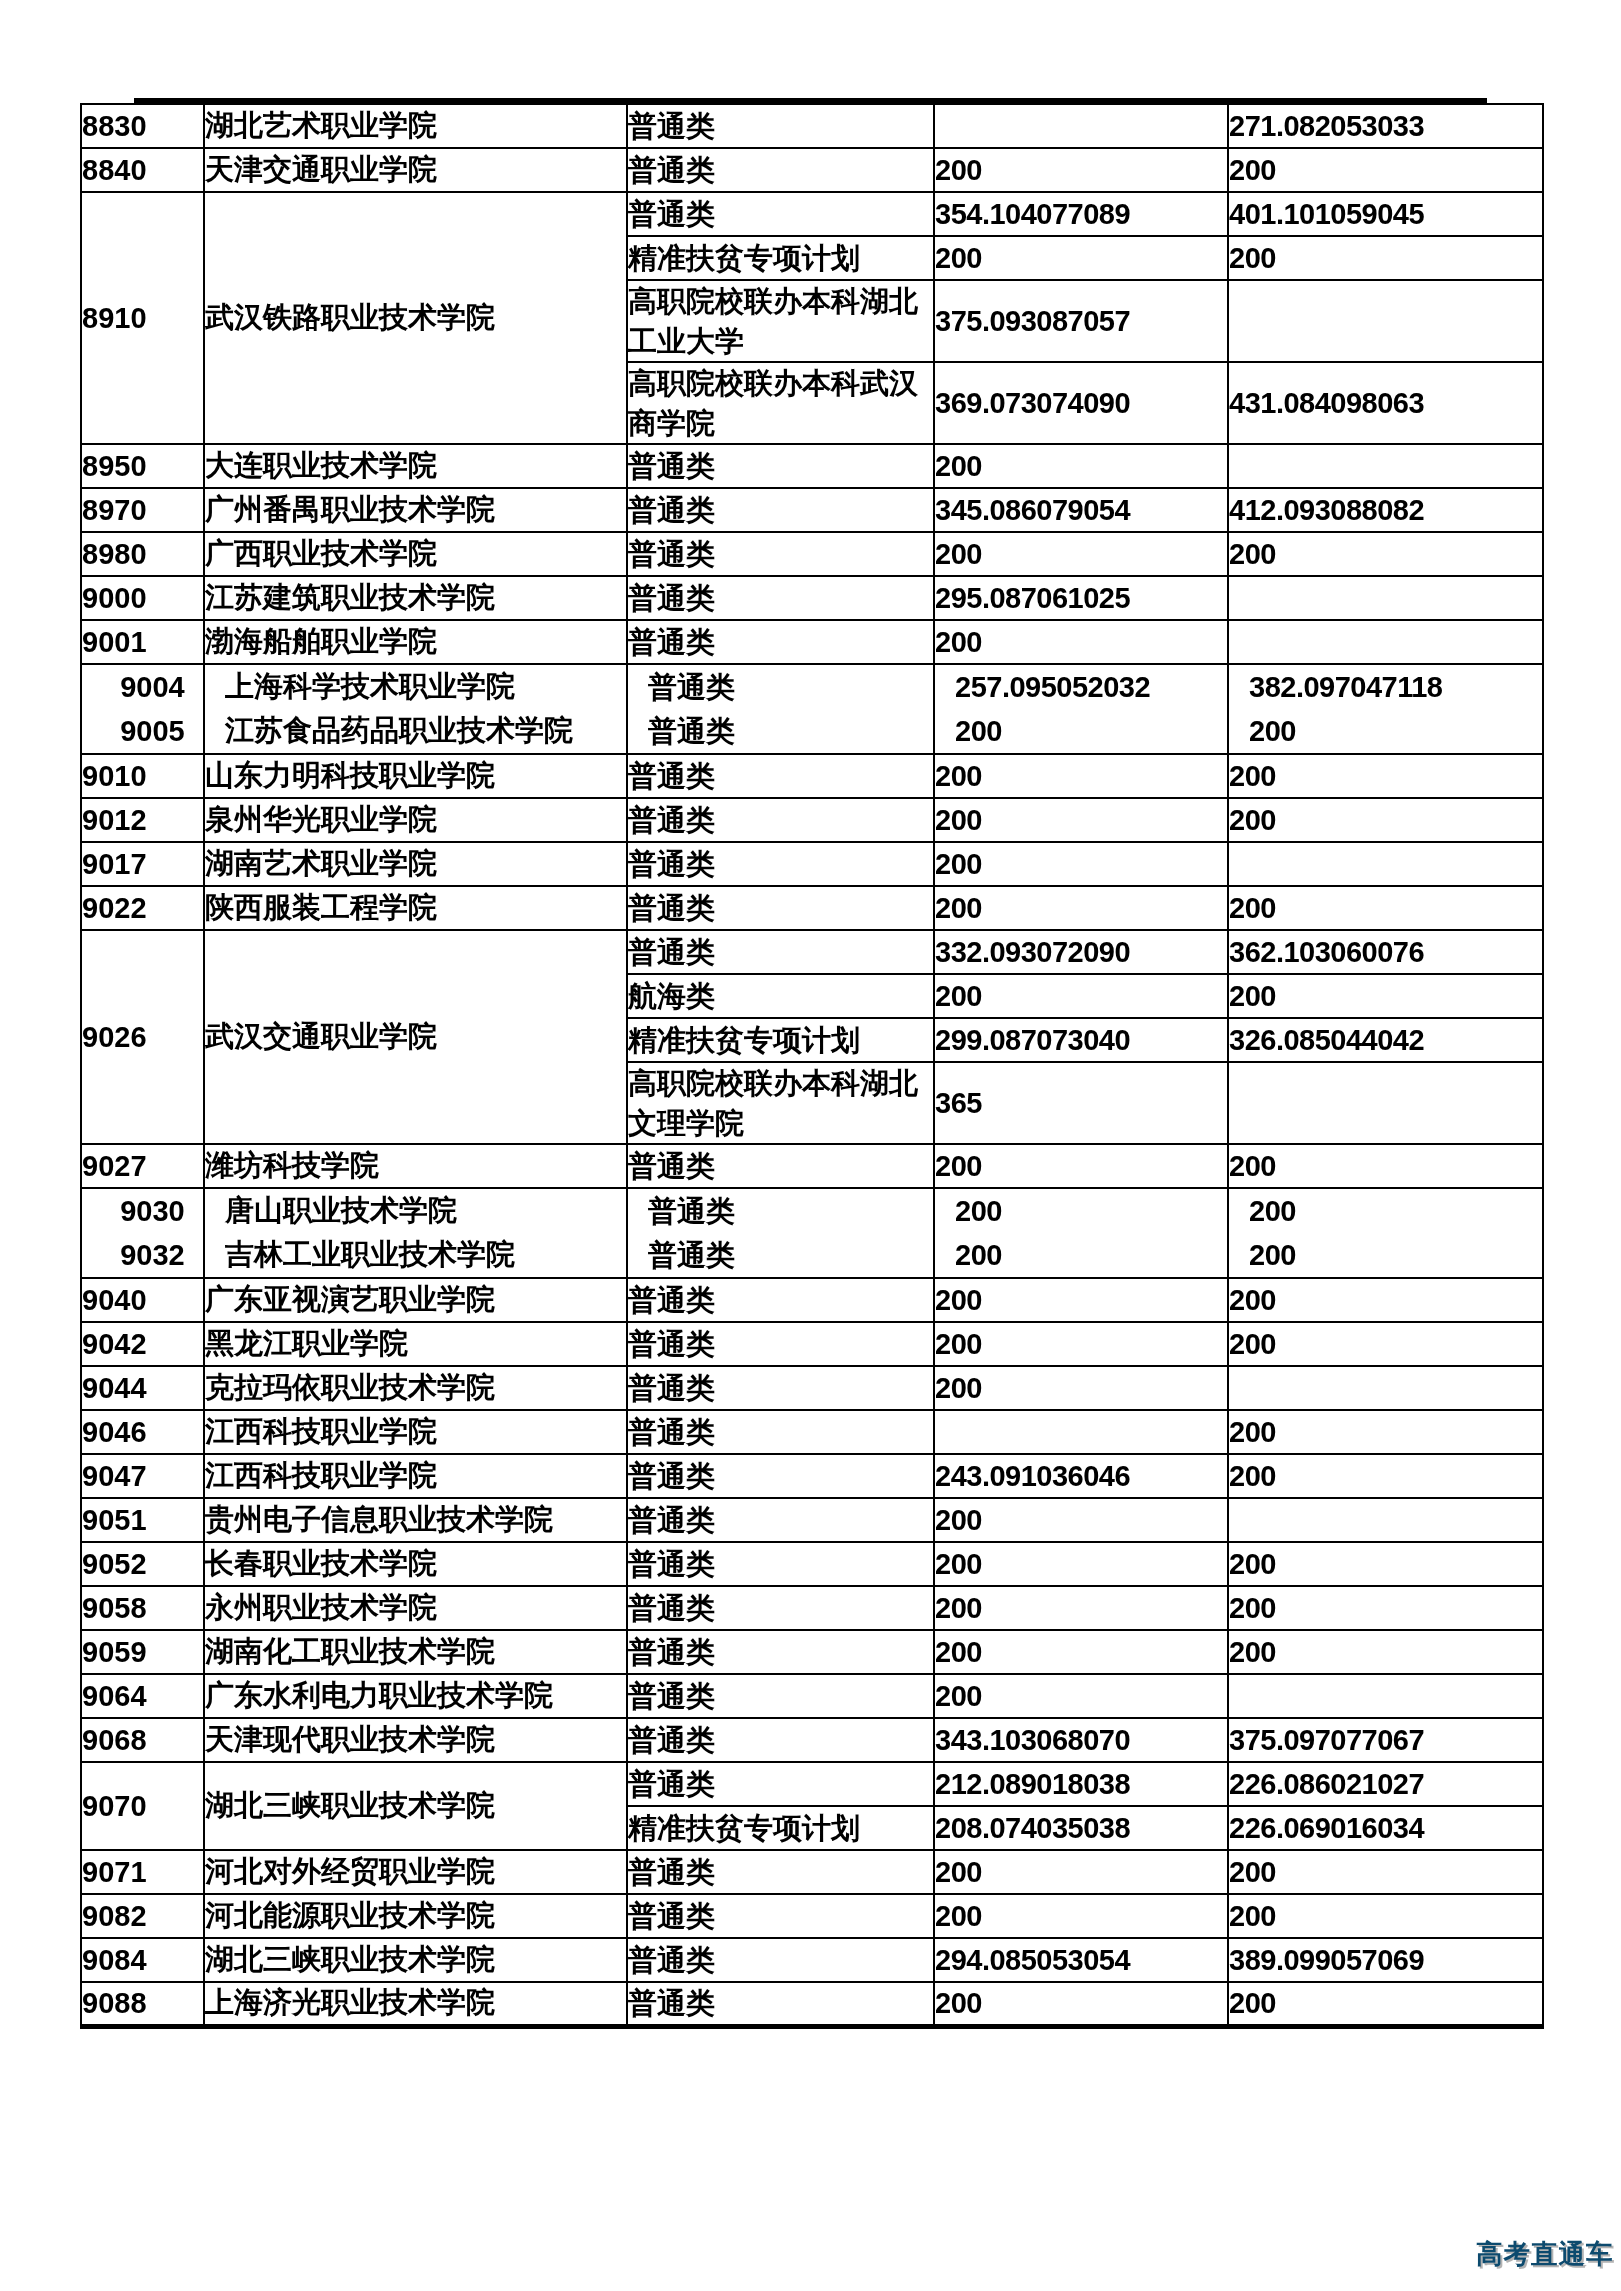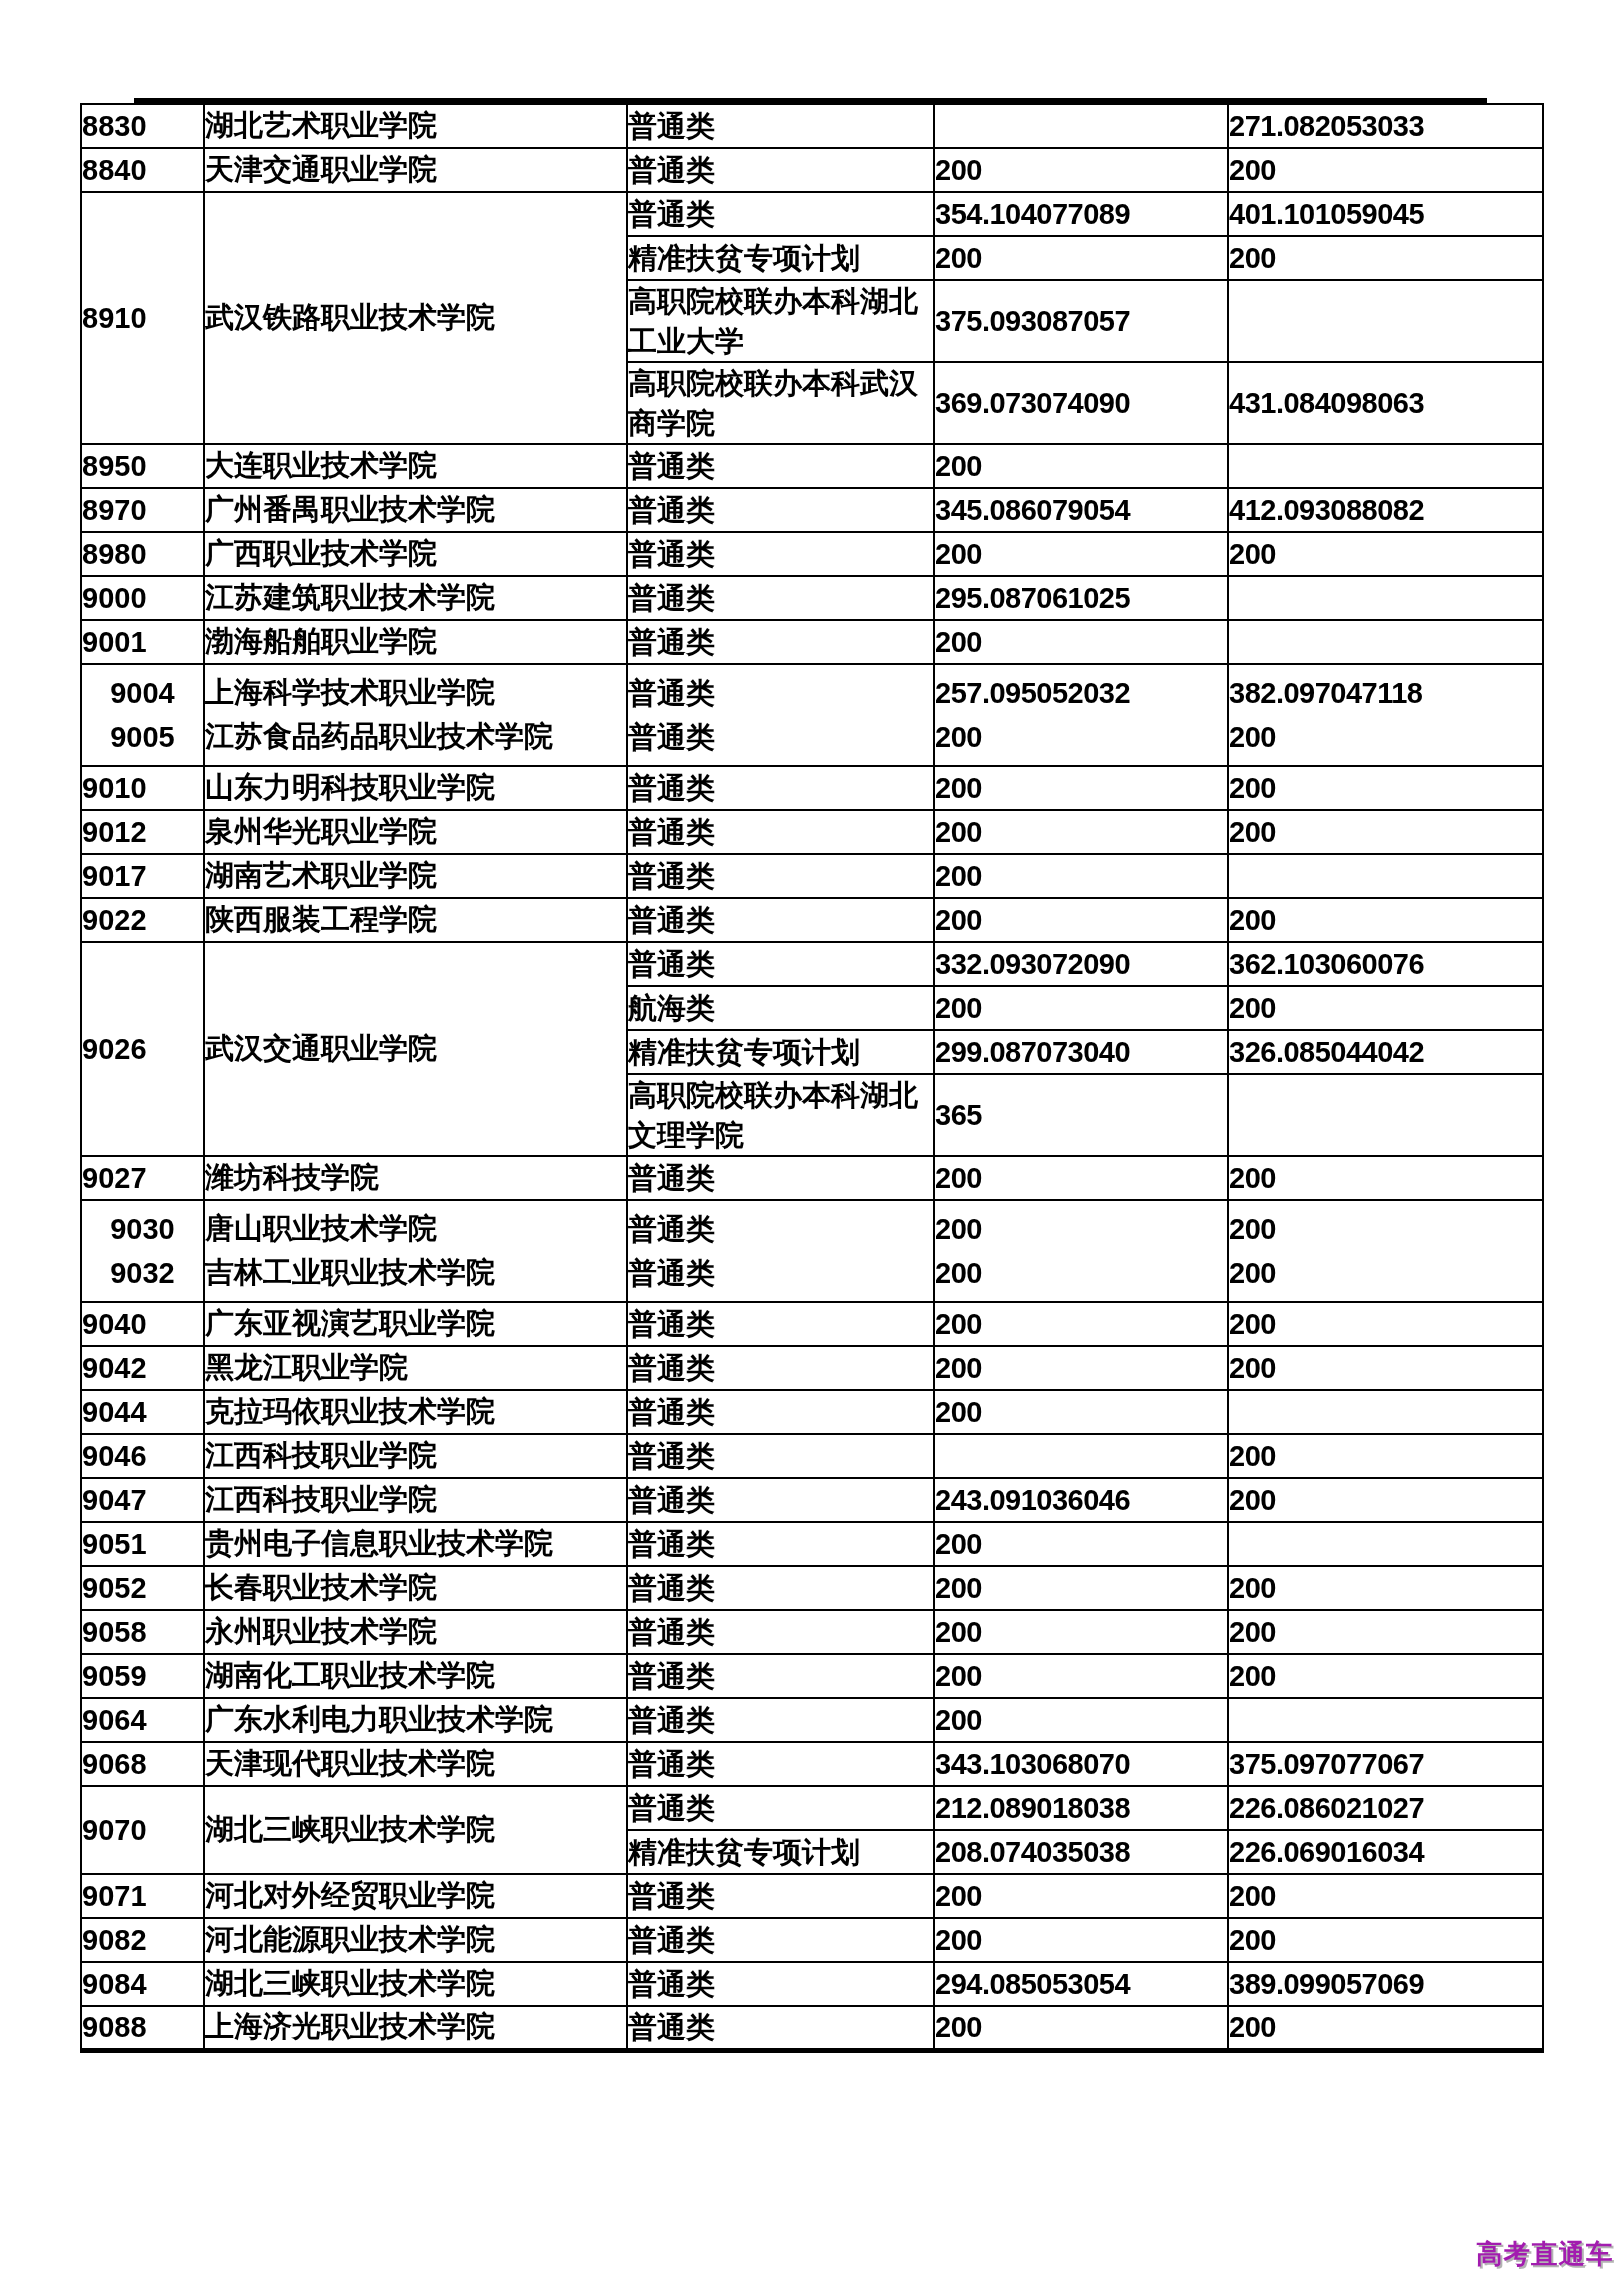--- a/index.html
+++ b/index.html
@@ -29,28 +29,28 @@
   tr.h45{height:44px;}
   tr.h84{height:82px;}
   tr.h90{height:88px;}
   td.tt{border-top:4.9px solid #000;}
 
   td.cell-code{text-align:left;letter-spacing:0px;}
   td.cell-school{padding-left:13.7px;}
   td.cell-cat{padding-left:10.8px;line-height:1.38;}
   td.cell-score{padding-left:37px;letter-spacing:-0.5px;}
 
-  .pair-wrap{display:flex;flex-direction:column;justify-content:center;height:100px;}
+  .pair-wrap{display:flex;flex-direction:column;justify-content:center;height:88px;padding-left:20px;}
   .pair-line{height:44px;display:flex;align-items:center;}
   .pair-line.center{justify-content:center;}
 
   .watermark{
     position:absolute;left:1476px;top:2236px;
     font-size:26.5px;font-weight:bold;
-    color:#a21caf;
+    color:#0c4a6e;
     text-shadow:2px 2px 0 #b3b3b3;
     letter-spacing:1px;
     user-select:none;
   }
 </style>
 </head>
 <body>
 
 <div class="page">
   <div class="top-thick-bar"></div>

